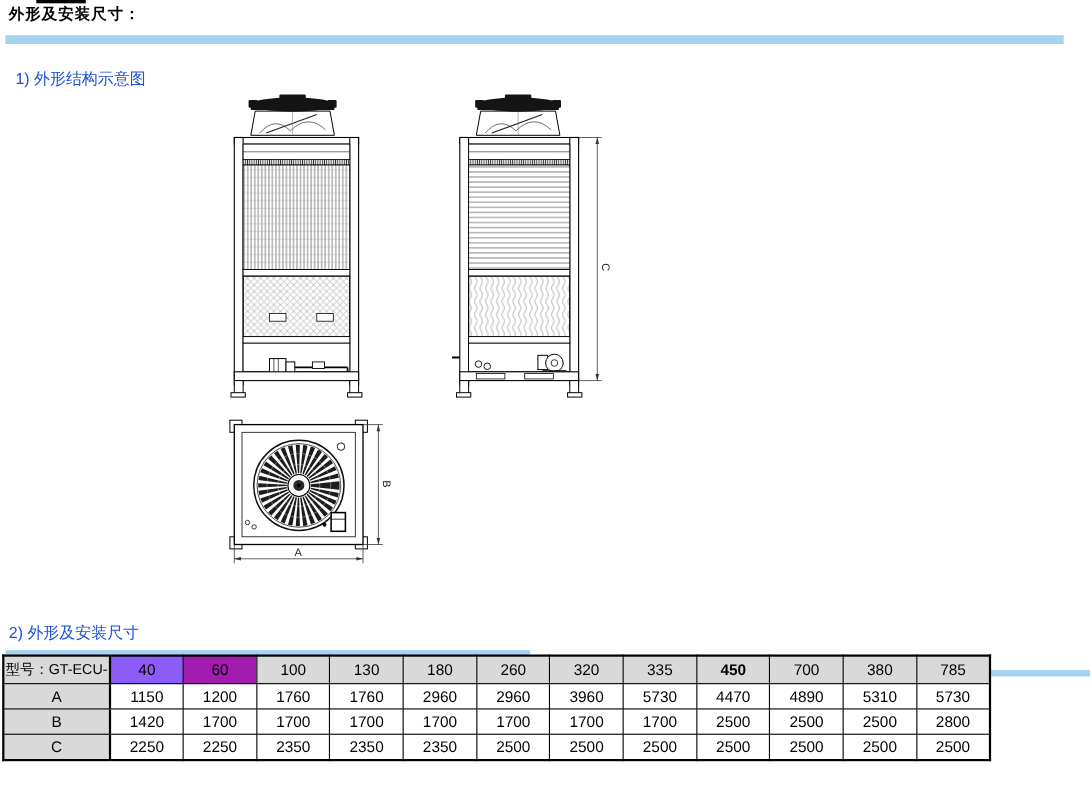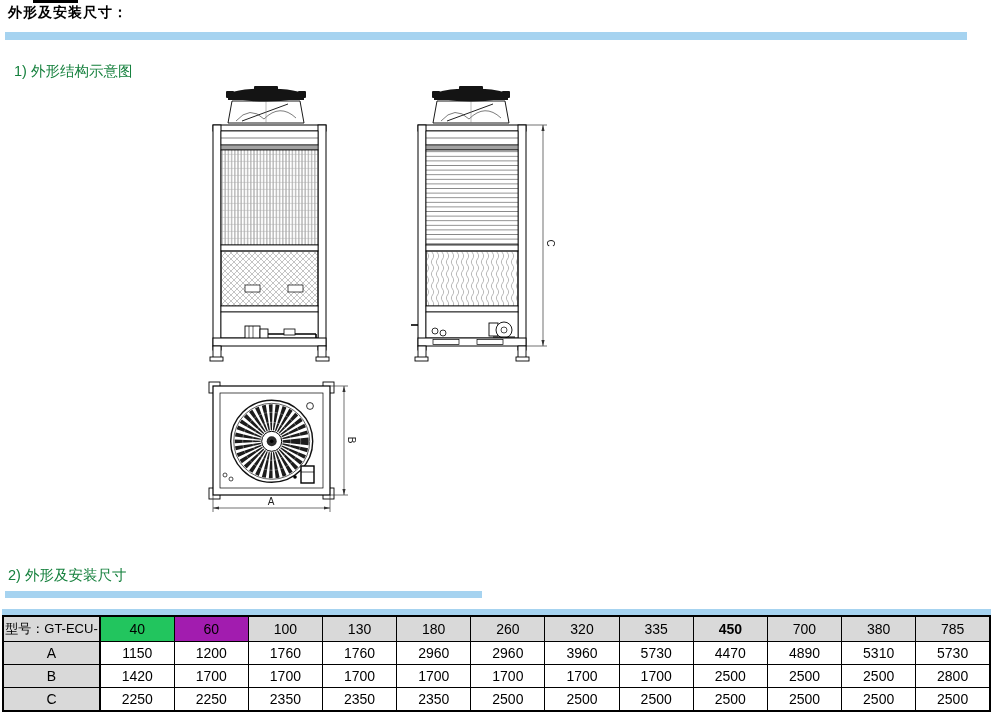--- a/index.html
+++ b/index.html
@@ -4,28 +4,28 @@
 <style>
   html,body{margin:0;padding:0;background:#fff;}
   .page{position:relative;width:993px;height:716px;background:#fff;overflow:hidden;
         font-family:"Liberation Sans", sans-serif;color:#000;}
   .smudge{position:absolute;left:33px;top:0;width:45px;height:3px;background:#000;}
   .title{position:absolute;left:8px;top:4px;font-size:14px;font-weight:bold;letter-spacing:1px;}
   .accent-bar{position:absolute;background:#A6D3F0;}
   #bar-title{left:5px;top:32px;width:962px;height:8px;}
   #bar-sec2{left:5px;top:591px;width:477px;height:7px;}
   #bar-table{left:2px;top:609px;width:989px;height:6px;}
-  .sec-label{position:absolute;font-size:14.5px;color:#15803d;}
+  .sec-label{position:absolute;font-size:14.5px;color:#1d4ed8;}
   #sec1{left:14px;top:62px;}
   #sec2{left:8px;top:566px;}
   svg.drawing{position:absolute;}
   #front-view{left:198px;top:85px;}
   #side-view{left:405px;top:85px;}
   #plan-view{left:196px;top:376px;}
-  table.dims{position:absolute;left:2px;top:615px;width:989px;border-collapse:collapse;
+  table.dims{position:absolute;left:2px;top:595px;width:899px;border-collapse:collapse;
              table-layout:fixed;font-size:14px;border:2px solid #000;}
   table.dims th, table.dims td{border:1px solid #000;text-align:center;vertical-align:middle;
              padding:0;font-weight:normal;}
   table.dims thead th{height:24px;background:#D9D9D9;}
   table.dims td{height:22px;background:#fff;}
   table.dims .model{border-right:2px solid #000;font-size:13px;}
   table.dims td.label-col{background:#D9D9D9;border-right:2px solid #000;}
   .dim-text{font-size:10px;fill:#222;font-family:"Liberation Sans",sans-serif;}
 </style>
 </head>
@@ -231,21 +231,21 @@
   <div class="accent-bar" id="bar-table" style="background: rgb(166, 211, 240);"></div>
 
   <table class="dims">
     <colgroup>
       <col style="width:97px">
       <col span="12">
     </colgroup>
     <thead>
       <tr>
           <th class="model" style="background: rgb(217, 217, 217);">型号：GT-ECU-</th>
-          <th style="background: #22c55e;">40</th>
+          <th style="background: #8b5cf6;">40</th>
           <th style="background: #a21caf;">60</th>
           <th style="background: rgb(217, 217, 217);">100</th>
           <th style="background: rgb(217, 217, 217);">130</th>
           <th style="background: rgb(217, 217, 217);">180</th>
           <th style="background: rgb(217, 217, 217);">260</th>
           <th style="background: rgb(217, 217, 217);">320</th>
           <th style="background: rgb(217, 217, 217);">335</th>
           <th style="background: rgb(217, 217, 217); font-weight: bold;">450</th>
           <th style="background: rgb(217, 217, 217);">700</th>
           <th style="background: rgb(217, 217, 217);">380</th>

